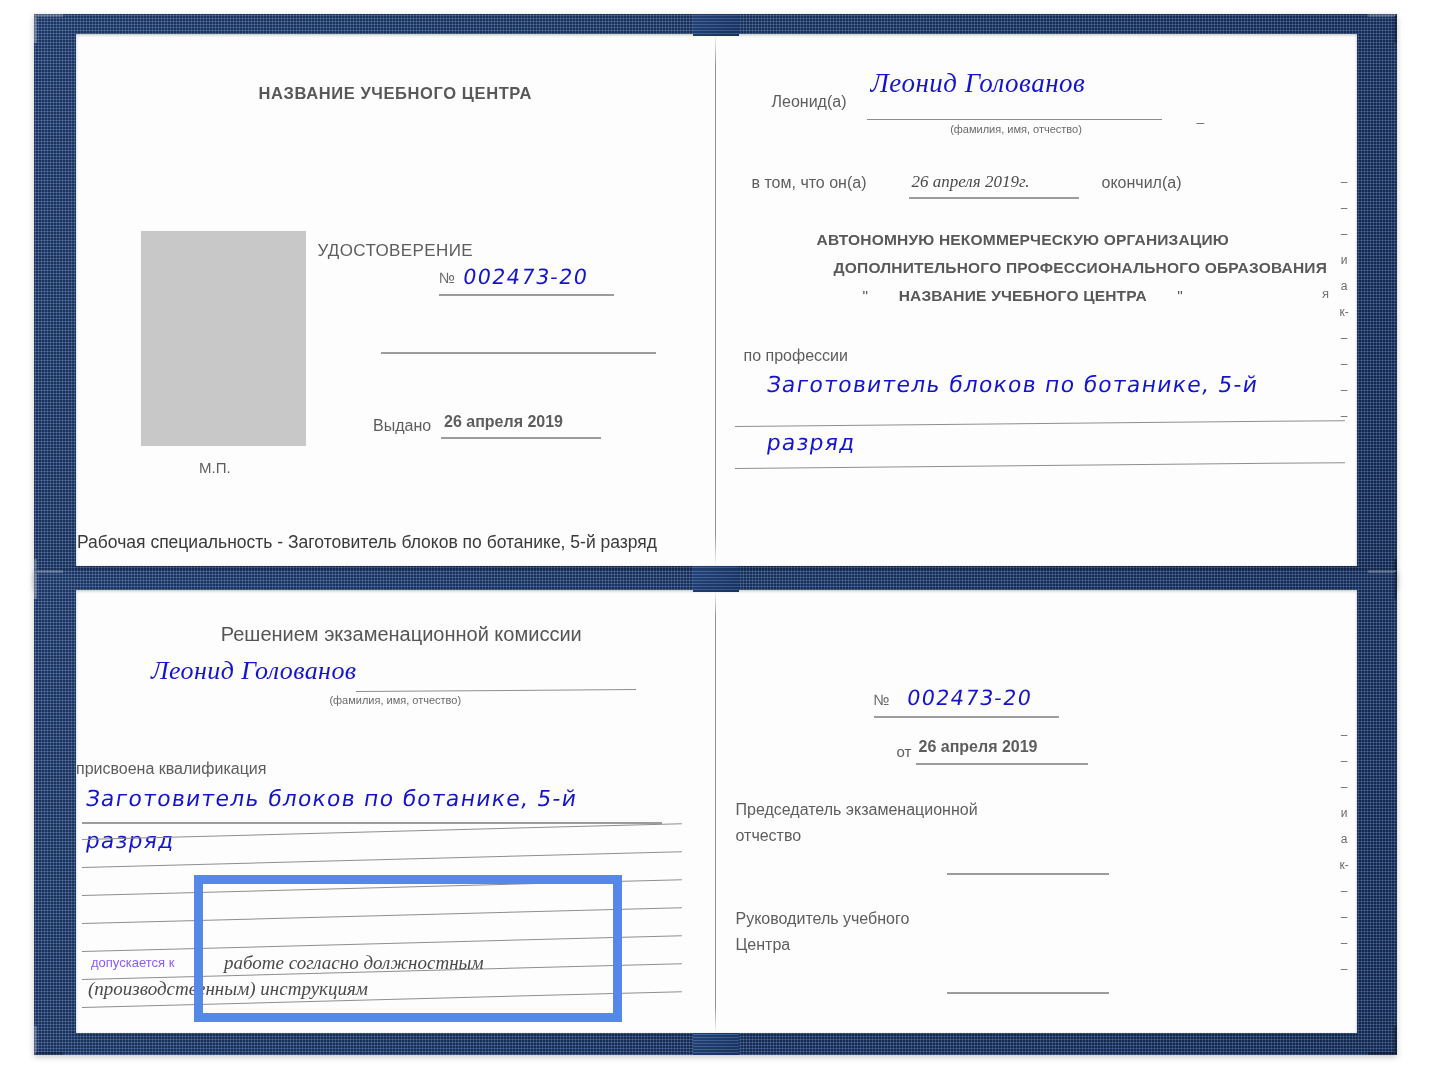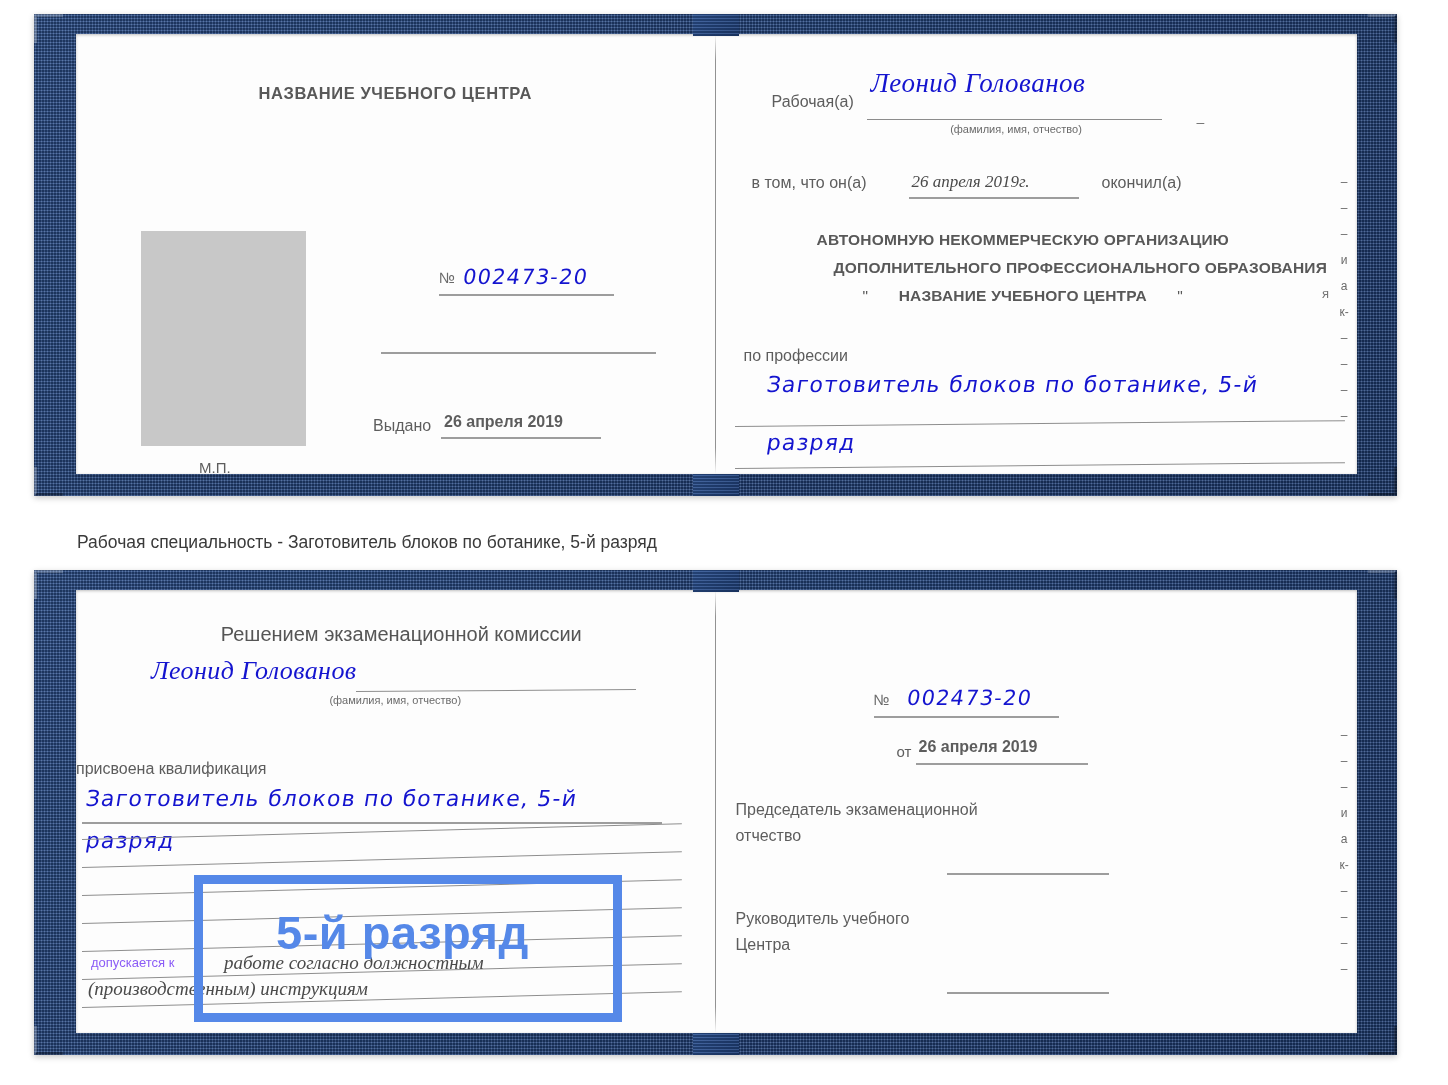--- a/index.html
+++ b/index.html
@@ -13,21 +13,21 @@
   
   .booklet{
     position:absolute;
     background:
       repeating-linear-gradient(0deg, rgba(0,0,0,.22) 0 1px, rgba(255,255,255,.10) 1px 2px),
       repeating-linear-gradient(90deg, rgba(0,0,0,.18) 0 1px, rgba(255,255,255,.12) 1px 2px),
       linear-gradient(135deg,#2e5494 0%,#274b88 40%,#1f3f78 100%);
     background-size:3px 3px,3px 3px,100% 100%;
     box-shadow:0 2px 6px rgba(0,0,0,.22);
   }
-  .booklet.b1{left:34px;top:14px;width:1363px;height:482px;}
+  .booklet.b1{left:34px;top:14px;width:1363px;height:574px;}
   .booklet.b2{left:34px;top:570px;width:1363px;height:485px;}
 
   
   .bevel{position:absolute;width:26px;height:26px;pointer-events:none;}
   .bev-tl{left:0;top:0;border-left:3px solid rgba(255,255,255,.25);border-top:3px solid rgba(255,255,255,.2);}
   .bev-tr{right:0;top:0;border-right:3px solid rgba(0,0,0,.25);border-top:3px solid rgba(255,255,255,.2);}
   .bev-bl{left:0;bottom:0;border-left:3px solid rgba(255,255,255,.22);border-bottom:3px solid rgba(0,0,0,.25);}
   .bev-br{right:0;bottom:0;border-right:3px solid rgba(0,0,0,.3);border-bottom:3px solid rgba(0,0,0,.3);}
 
   
@@ -113,37 +113,38 @@
     <span class="spine-gap"></span>
     <span class="spine-gap bottom"></span>
     <span class="spine"></span>
 
     <div class="page left">
 
       <div class="ttl" style="position:absolute;left:0;right:0;top:50px;">НАЗВАНИЕ УЧЕБНОГО ЦЕНТРА</div>
 
       <div class="photo-box" style="left:65px;top:197px;width:165px;height:215px;"></div>
 
+      <div class="lbl" style="position:absolute;left:0;right:0;top:207px;text-align:center;font-size:17px;letter-spacing:.4px;">УДОСТОВЕРЕНИЕ</div>
 
       <div style="position:absolute;left:363px;top:235px;font-size:15px;color:#6a6a6a;">№</div>
       <div class="hand" style="position:absolute;left:387px;top:231px;font-size:21px;">002473-20</div>
       <span class="rule" style="left:363px;top:260px;width:175px;"></span>
 
       <span class="rule" style="left:305px;top:318px;width:275px;"></span>
 
       <div class="lbl" style="position:absolute;left:297px;top:383px;">Выдано</div>
       <div class="typed" style="position:absolute;left:368px;top:379px;">26 апреля 2019</div>
       <span class="rule" style="left:365px;top:403px;width:160px;"></span>
 
       <div class="lbl" style="position:absolute;left:123px;top:425px;font-size:15px;">М.П.</div>
     </div>
 
     <div class="page right">
 
-      <div class="lbl" style="position:absolute;left:53px;top:59px;">Рабочая(а)</div>
+      <div class="lbl" style="position:absolute;left:53px;top:59px;">Леонид(а)</div>
       <div class="hand-script" style="position:absolute;left:152px;top:34px;font-size:27px;letter-spacing:.5px;">Леонид Голованов</div>
       <span class="rule thin" style="left:148px;top:85px;width:295px;"></span>
       <div class="lbl-sm" style="position:absolute;left:150px;top:89px;width:295px;text-align:center;">(фамилия, имя, отчество)</div>
       <div style="position:absolute;left:478px;top:80px;font-size:14px;color:#777;">–</div>
 
       <div class="lbl" style="position:absolute;left:33px;top:140px;">в том, что он(а)</div>
       <div class="typed-it" style="position:absolute;left:193px;top:138px;">26 апреля 2019г.</div>
       <span class="rule" style="left:190px;top:163px;width:170px;"></span>
       <div class="lbl" style="position:absolute;left:383px;top:140px;">окончил(а)</div>
 
@@ -213,21 +214,20 @@
       <span class="tilt-rule" style="left:6px;top:333px;width:600px;transform:rotate(-1.5deg);"></span>
       <span class="tilt-rule" style="left:6px;top:361px;width:600px;transform:rotate(-1.5deg);"></span>
       <span class="tilt-rule" style="left:6px;top:389px;width:600px;transform:rotate(-1.5deg);"></span>
       <span class="tilt-rule" style="left:6px;top:417px;width:600px;transform:rotate(-1.5deg);"></span>
 
       <div class="lbl" style="position:absolute;left:15px;top:365px;font-size:13px;color:#8b5cf6;">допускается к</div>
       <div class="typed-it" style="position:absolute;left:148px;top:362px;font-size:19px;">работе согласно должностным</div>
       <div class="typed-it" style="position:absolute;left:12px;top:388px;font-size:19px;">(производственным) инструкциям</div>
 
       <div class="highlight-box" style="left:118px;top:285px;width:410px;height:129px;"></div>
-      <div class="highlight-text" style="left:200px;top:315px;">5-й разряд</div>
     </div>
 
     <div class="page right">
 
 
       <div style="position:absolute;left:155px;top:101px;font-size:15px;color:#6a6a6a;">№</div>
       <div class="hand" style="position:absolute;left:188px;top:96px;font-size:21px;">002473-20</div>
       <span class="rule" style="left:155px;top:126px;width:185px;"></span>
 
       <div class="lbl" style="position:absolute;left:178px;top:153px;font-size:15px;">от</div>

